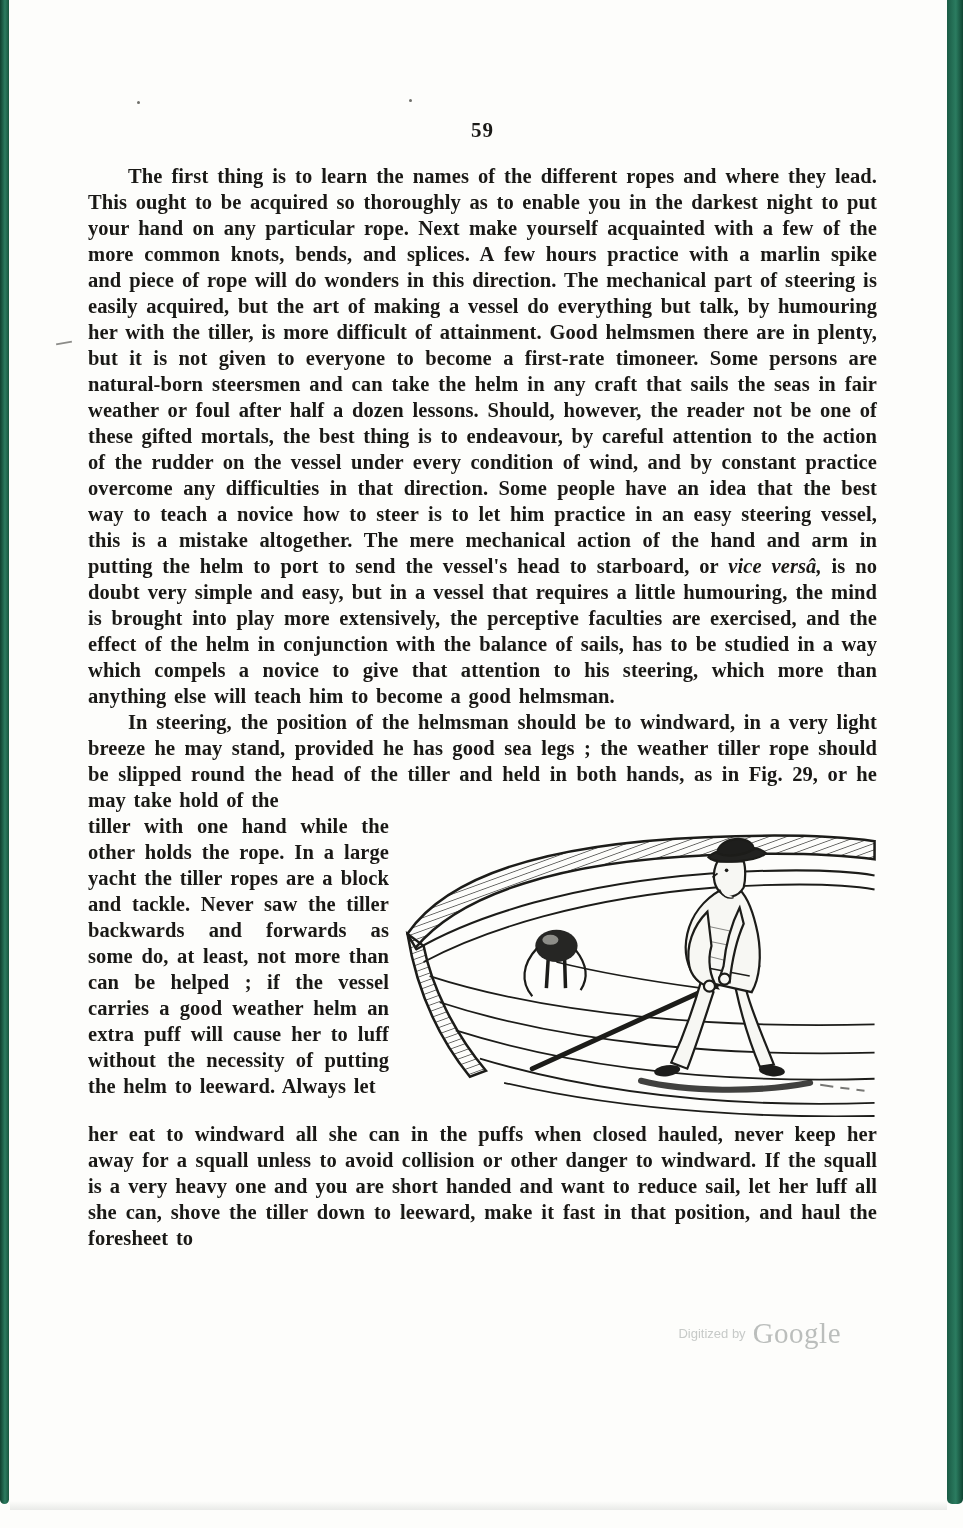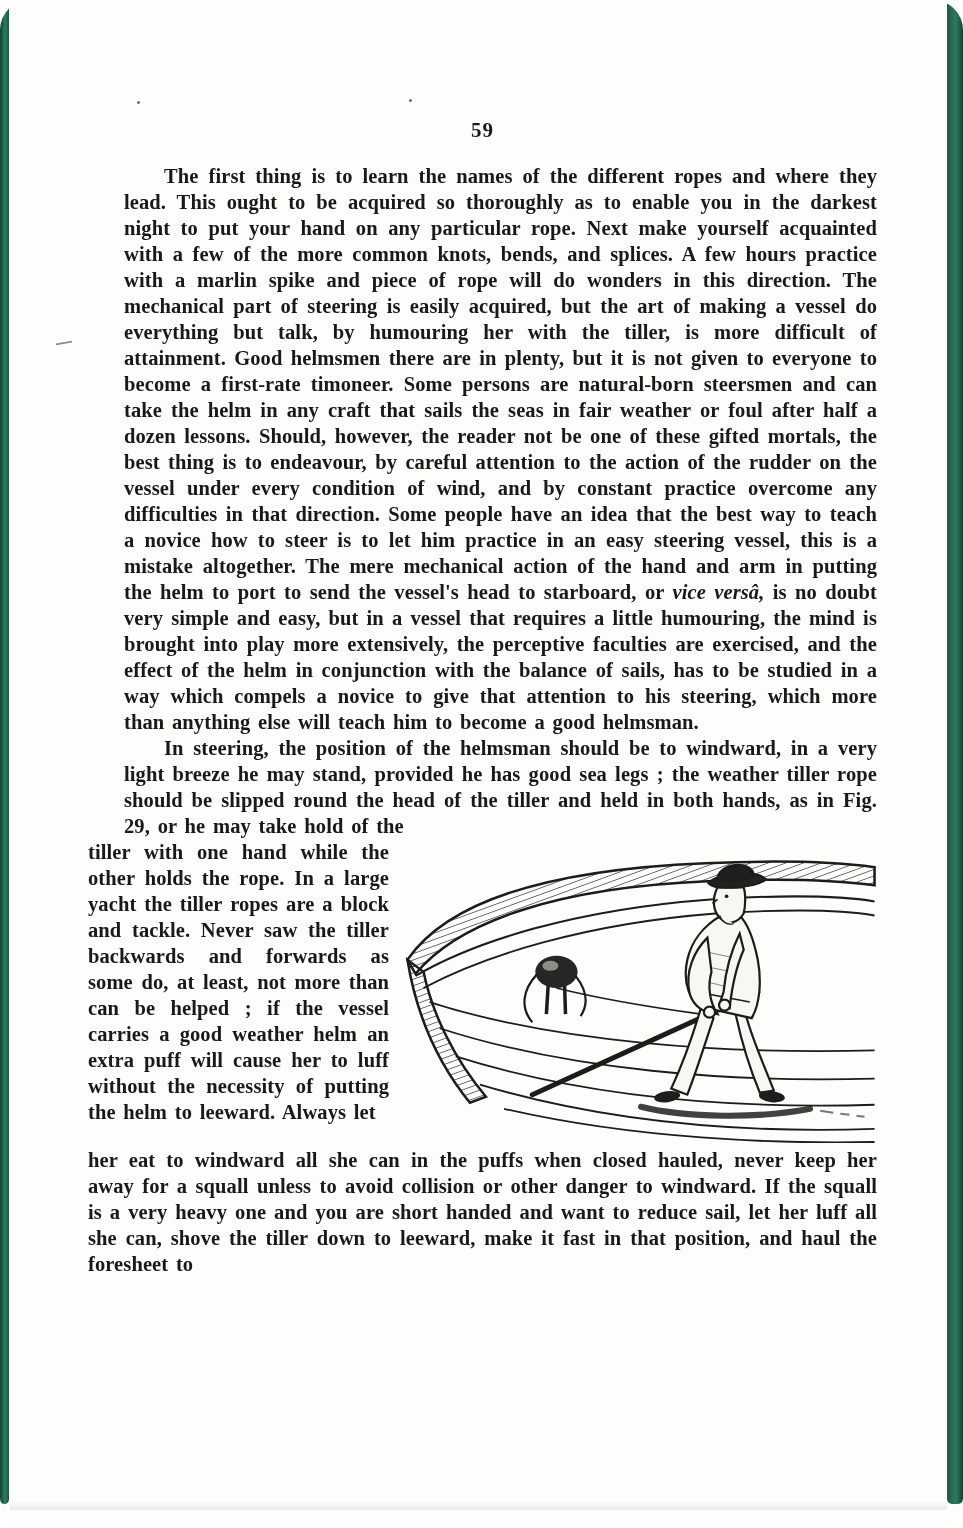--- a/index.html
+++ b/index.html
@@ -1,21 +1,21 @@
 <!DOCTYPE html>
 <html><head>
 <meta charset="utf-8">
 <style>
   * { margin:0; padding:0; box-sizing:border-box; }
   html,body { background:#ffffff; }
   body { font-family:"Liberation Serif","DejaVu Serif",serif; }
 
   .scan {
     position:relative; width:963px; height:1528px;
-    background:#fdfdfb; overflow:hidden; color:#1a1916;border-radius:30px;
+    background:#fdfdfb; overflow:hidden; color:#1a1916;
   }
 
   
   .edge { position:absolute; top:0; height:1504px; }
   .edge.left  { left:0;  width:9px;  background:linear-gradient(to right,#10402f,#2b7c60 55%,#19563f); border-radius:0 0 5px 5px; }
   .edge.right { right:0; width:16px; background:linear-gradient(to left,#0f4432,#2b7c60 45%,#1a5b45); border-radius:0 0 5px 5px; }
   .bottom-shade { position:absolute; left:10px; right:16px; bottom:18px; height:9px;
     background:linear-gradient(to bottom, rgba(0,0,0,0), rgba(55,70,62,0.10)); }
 
   .speck { position:absolute; background:#6f6f6a; border-radius:50%; }
@@ -25,21 +25,21 @@
     border-top:2px solid rgba(45,45,42,0.55); transform:rotate(-10deg); }
 
   .content { position:absolute; left:88px; right:86px; top:118px; }
 
   .page-number { text-align:center; font-weight:700; font-size:21px; letter-spacing:1px; margin-bottom:20px; }
 
   .para {
     font-size:20.5px; line-height:26px; font-weight:700;
     text-align:justify; word-spacing:2.5px; letter-spacing:0.1px; color:#1a1916;
   }
-  .indent { text-indent:40px;margin-left:36px; }
+  .indent { text-indent:40px; }
   .para + .para { margin-top:0; }
 
   .wrap-block { margin-top:0; }
   .figure { float:right; width:474px; margin:2px 0 4px 14px; }
   .fig-label { font-weight:700; font-size:19px; letter-spacing:4px; padding-left:148px; margin-bottom:4px; }
   .figure svg { display:block; }
 
   .after-figure { clear:both; }
 
   .watermark { margin-top:66px; text-align:right; padding-right:36px; white-space:nowrap; }
@@ -127,17 +127,20 @@
             <path d="M414,268 l13,2 M434,271 l9,1 M450,273 l8,1" stroke-width="2" opacity="0.6"></path>
           </g>
         </svg>
       </figure>
 
       <p class="para">tiller with one hand while the other holds the rope.  In a large yacht the tiller ropes are a block and tackle.  Never saw the tiller backwards and forwards as some do, at least, not more than can be helped ; if the vessel carries a good weather helm an extra puff will cause her to luff without the necessity of putting the helm to leeward.  Always let</p>
     </div>
 
     <p class="para after-figure">her eat to windward all she can in the puffs when closed hauled, never keep her away for a squall unless to avoid collision or other danger to windward.  If the squall is a very heavy one and you are short handed and want to reduce sail, let her luff all she can, shove the tiller down to leeward, make it fast in that position, and haul the foresheet to</p>
 
+    <div class="watermark">
+      <span class="wm-prefix">Digitized by</span><span class="wm-brand">Google</span>
+    </div>
 
   </div>
 
   <div class="bottom-shade"></div>
 </div>
 
 </body></html>

